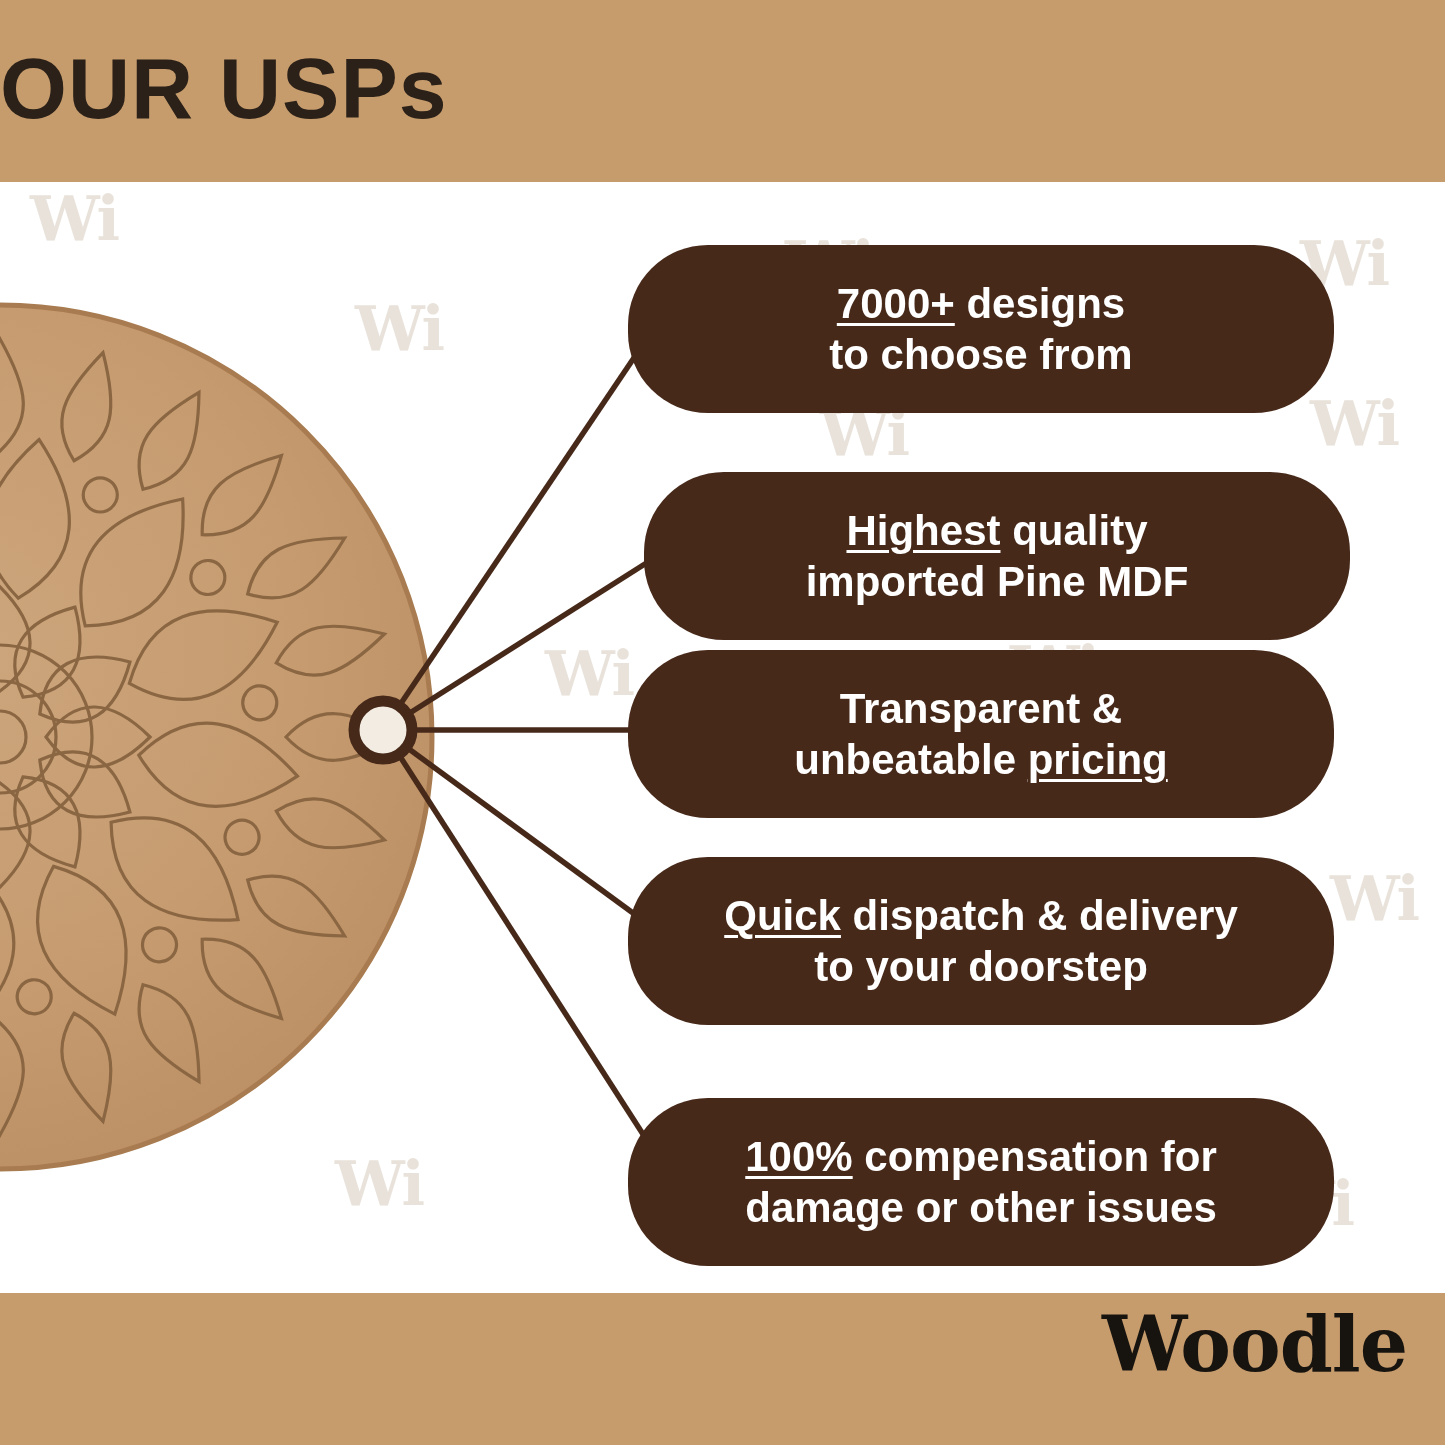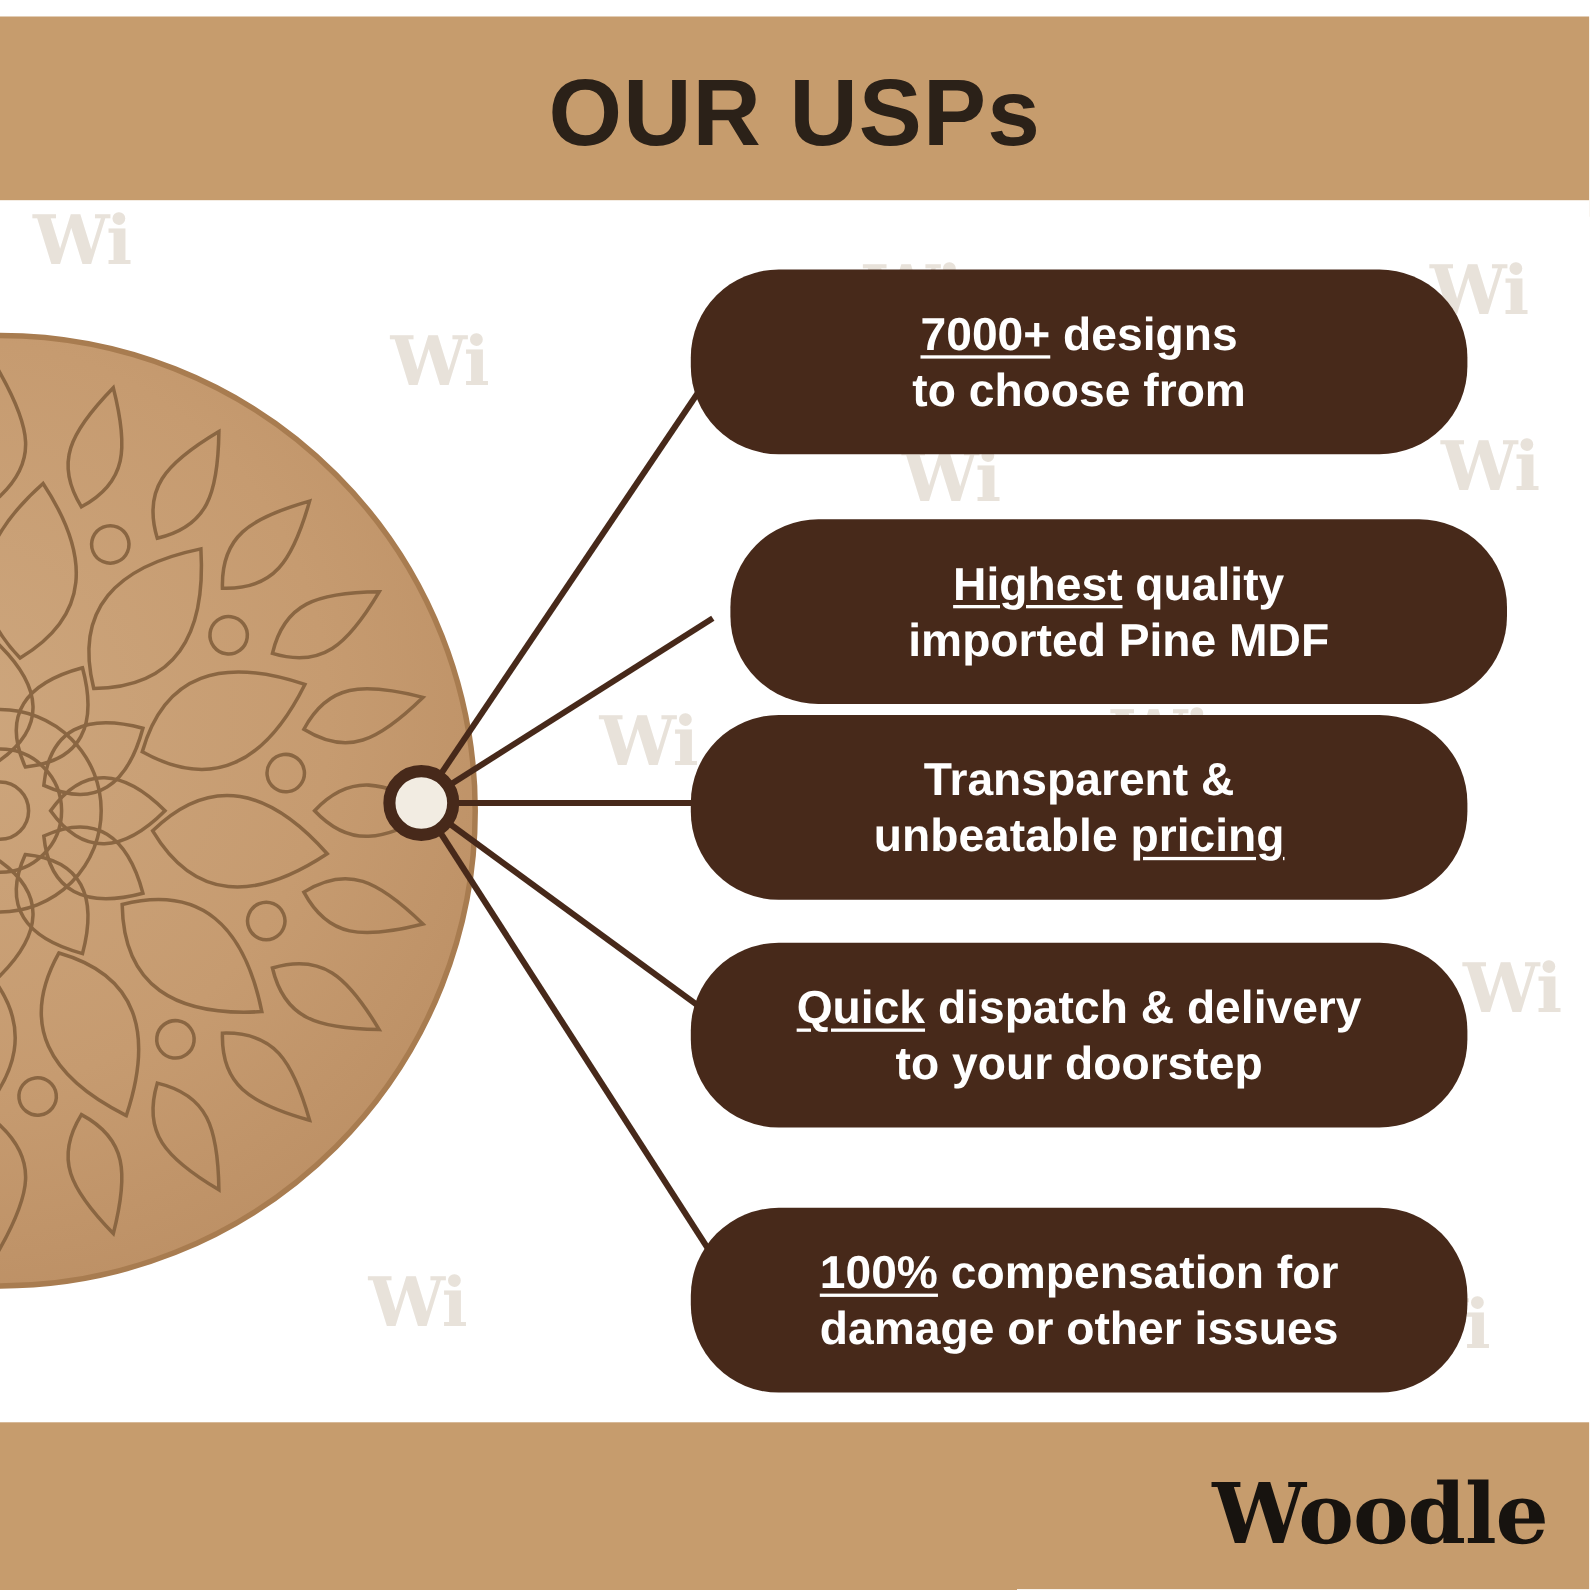--- a/index.html
+++ b/index.html
@@ -24,22 +24,20 @@
   
   .header-band {
     position: absolute;
     left: 0;
     top: 0;
     width: 1445px;
     height: 182px;
     background: #c69c6d;
     display: flex;
     align-items: center;
-    justify-content: center;
-    margin-top: 15px;
   }
   .header-title {
     font-size: 86px;
     font-weight: bold;
     color: #2b2118;
     letter-spacing: 1px;
     line-height: 1;
     padding-bottom: 6px;
   }
 
@@ -58,21 +56,20 @@
     top: 14px;
     text-align: right;
     line-height: 1;
   }
   .brand-name {
     font-family: "DejaVu Serif", serif;
     font-size: 76px;
     font-weight: bold;
     color: #17130f;
     letter-spacing: -1px;
-    margin-top: 32px;
   }
   .brand-sub {
     font-family: "Liberation Sans", sans-serif;
     font-size: 30px;
     font-weight: bold;
     letter-spacing: 3px;
     color: #17130f;
     margin-top: 2px;
     margin-right: 6px;
   }
@@ -282,21 +279,21 @@
       <circle cx="383" cy="548" r="29" fill="#f2ece2" stroke="#47291a" stroke-width="11"></circle>
     </svg>
 
     <div class="pill" style="left:628px; top:63px; width:706px; height:168px;">
       <div class="pill-text">
         <span class="u">7000+</span><span> designs</span><br>
         <span>to choose from</span>
       </div>
     </div>
 
-    <div class="pill" style="left:664px; top:290px; width:706px; height:168px;">
+    <div class="pill" style="left:644px; top:290px; width:706px; height:168px;">
       <div class="pill-text">
         <span class="u">Highest</span><span> quality</span><br>
         <span>imported Pine MDF</span>
       </div>
     </div>
 
     <div class="pill" style="left:628px; top:468px; width:706px; height:168px;">
       <div class="pill-text">
         <span>Transparent &amp;</span><br>
         <span>unbeatable </span><span class="u">pricing</span>

